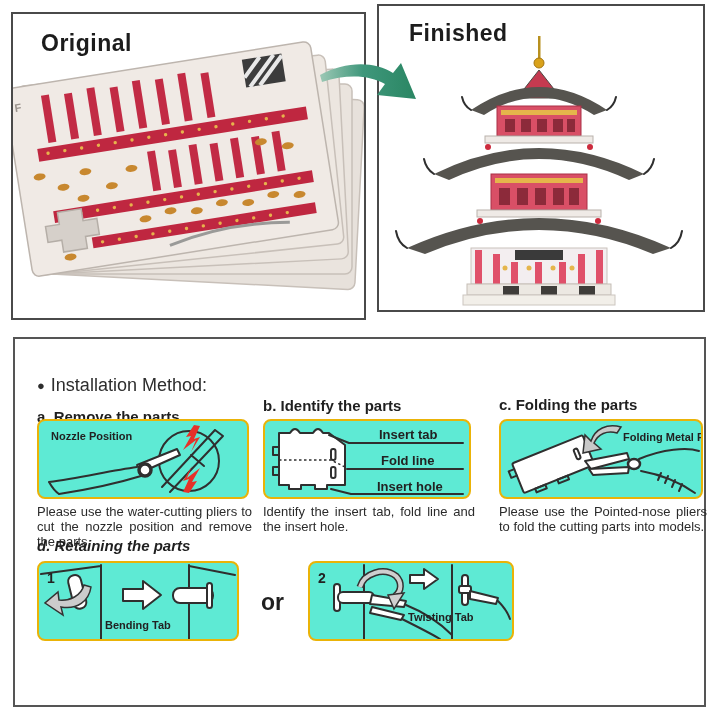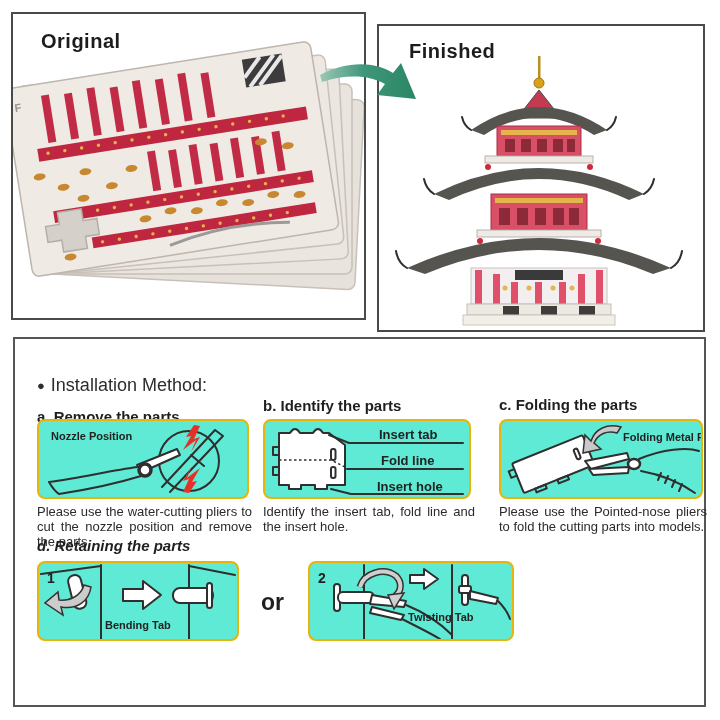--- a/index.html
+++ b/index.html
@@ -2,22 +2,22 @@
 <html><head>
 <meta charset="utf-8">
 <style>
   * { margin:0; padding:0; box-sizing:border-box; }
   html,body { background:#fff; }
   .page { position:relative; width:720px; height:720px; background:#ffffff; overflow:hidden;
           font-family:"Liberation Sans", sans-serif; color:#222; }
 
   .panel { position:absolute; background:#fff; border:2px solid #4a4a4a; overflow:hidden; }
   #panel-original { left:11px; top:12px; width:355px; height:308px; }
-  #panel-finished { left:377px; top:24px; width:328px; height:308px; }
-  .panel-title { position:absolute; font-size:20px; font-weight:bold; color:#1c1c1c; letter-spacing:.5px; }
+  #panel-finished { left:377px; top:4px; width:328px; height:308px; }
+  .panel-title { position:absolute; font-size:23px; font-weight:bold; color:#1c1c1c; letter-spacing:.5px; }
   #panel-original .panel-title { left:28px; top:16px; }
   #panel-finished .panel-title { left:30px; top:14px; }
   .panel-art { position:absolute; left:0; top:0; }
 
   #transform-arrow { position:absolute; left:317px; top:55px; width:106px; height:54px; z-index:6; }
 
   #instructions { position:absolute; left:13px; top:337px; width:693px; height:370px;
                   background:#fff; border:2px solid #555; }
   .abs { position:absolute; }
   .method-heading { left:22px; top:36px; font-size:18px; color:#2d2d2d; }

